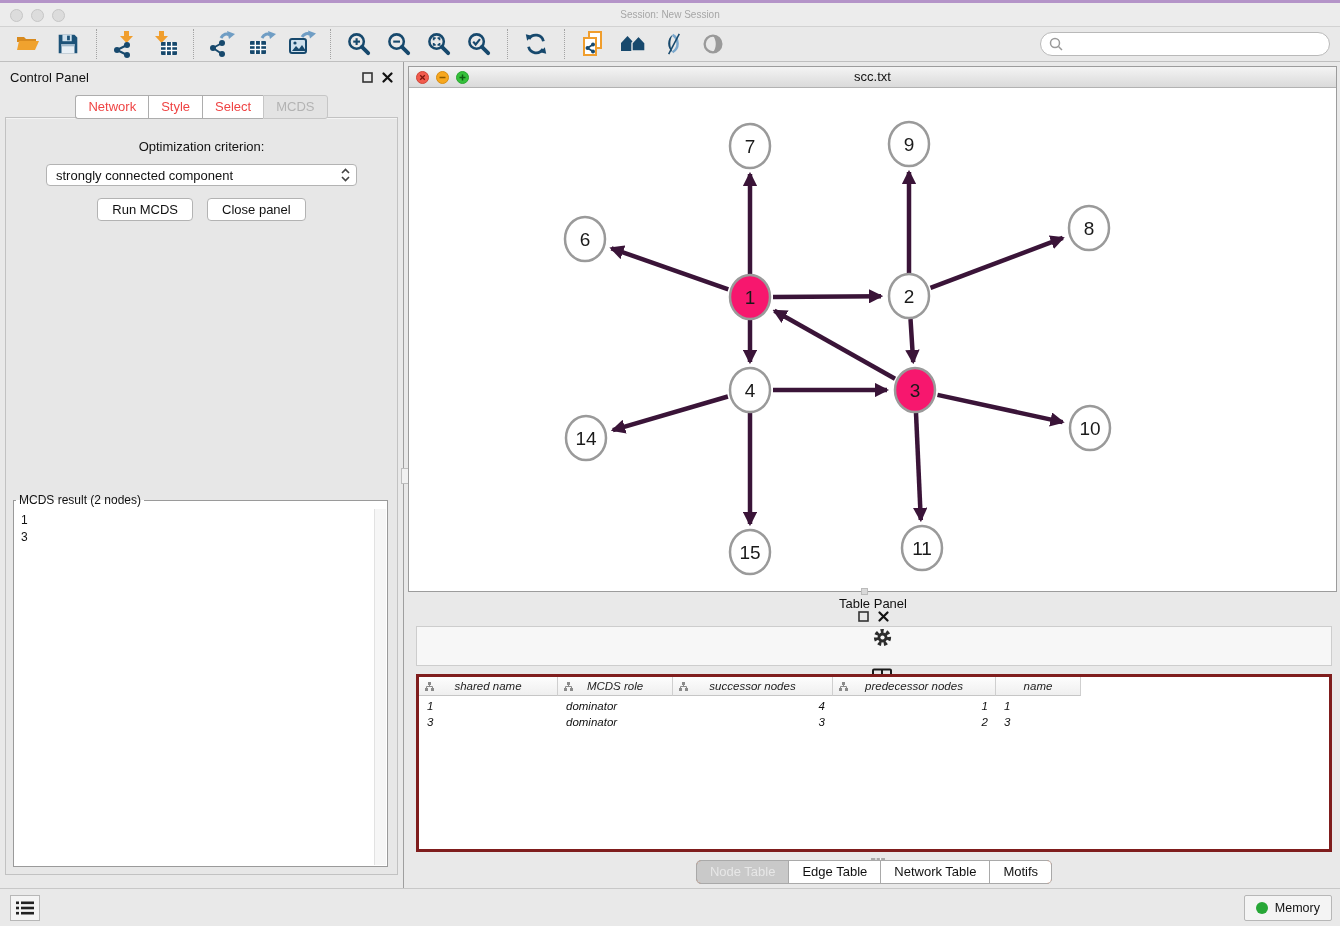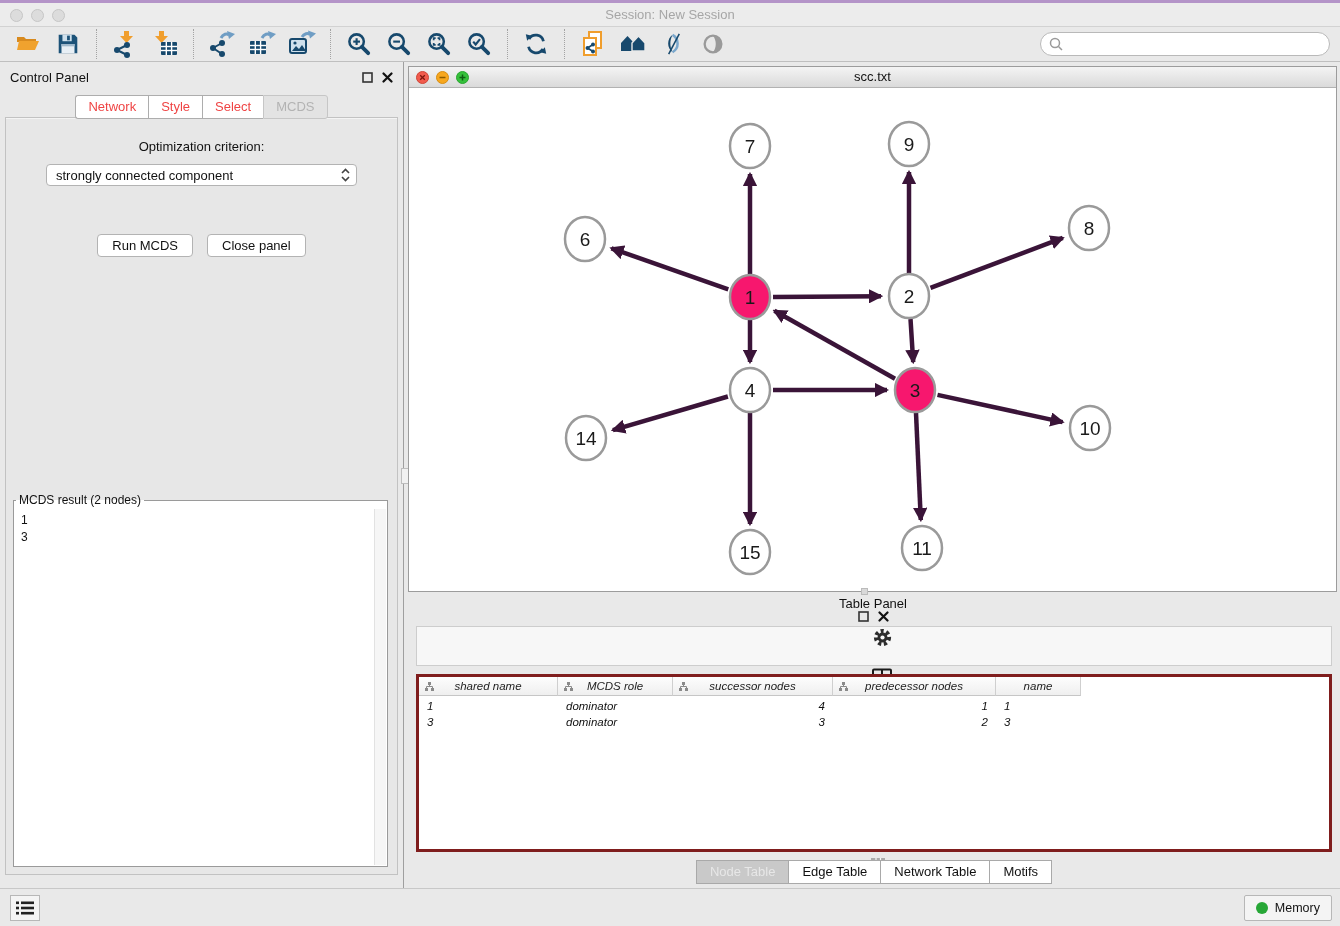--- a/index.html
+++ b/index.html
@@ -5,21 +5,21 @@
   * { margin:0; padding:0; box-sizing:border-box; }
   html,body { width:1340px; height:926px; }
   body { font-family:"Liberation Sans", sans-serif; background:#e9e9e9; }
   .app { position:relative; width:1340px; height:926px; background:#e9e9e9; overflow:hidden; }
 
   
   .titlebar { position:absolute; top:0; left:0; right:0; height:27px; background:#ececec;
               border-top:3px solid #b494c8; border-bottom:1px solid #d2d2d2; }
   .traffic { position:absolute; left:10px; top:6px; display:flex; gap:8px; }
   .traffic span { width:13px; height:13px; border-radius:50%; background:#dcdcdc; border:1px solid #c6c6c6; display:inline-block; }
-  .win-title { text-align:center; line-height:24px; font-size:13px; color:#a6a6a6; }
+  .win-title { text-align:center; line-height:24px; font-size:10px; color:#a6a6a6; }
 
   
   .toolbar { position:absolute; top:27px; left:0; right:0; height:35px; background:#e9e9e9;
              border-bottom:1px solid #bfbfbf; display:flex; align-items:center; padding-left:8px; }
   .tbtn { width:36px; height:32px; display:flex; align-items:center; justify-content:center; margin:0 2px; }
   .tsep { width:0; height:30px; border-left:1px dotted #a3a3a3; margin:0 8px; }
   .search { margin-left:auto; margin-right:10px; width:290px; height:24px; background:#fff;
             border:1px solid #b9b9b9; border-radius:13px; display:flex; align-items:center; padding:0 8px; }
   .search input { border:none; outline:none; flex:1; font-size:13px; background:transparent; font-family:inherit; }
 
@@ -36,21 +36,21 @@
   .cp-tab:last-child { border-right:1px solid #c2c2c2; border-top-right-radius:3px; border-bottom-right-radius:3px; }
   .cp-tab.active { background:#e3e3e3; color:#b3b3b3; border-color:#c6c6c6; }
   .cp-content { position:absolute; left:5px; right:5px; top:55px; bottom:13px; background:#e7e7e7;
                 border:1px solid #c2c2c2; box-shadow:inset 0 1px 0 #f4f4f4; }
   .opt-label { text-align:center; font-size:13px; color:#111; margin-top:21px; }
   .criterion { width:311px; height:22px; margin:10px auto 0 auto; background:#fff; border:1px solid #b3b3b3;
                border-radius:4px; display:flex; align-items:center; padding:0 6px 0 9px; font-size:13px; color:#111; }
   .criterion .val { flex:1; }
   .btn-row { display:flex; justify-content:center; gap:14px; margin-top:12px; }
   .btn { background:#fff; border:1px solid #b3b3b3; border-radius:4px; font-size:13px; color:#111;
-         padding:3px 14px; font-family:inherit; cursor:default;margin-top:36px; }
+         padding:3px 14px; font-family:inherit; cursor:default; }
   .result-box { position:absolute; left:7px; right:9px; top:375px; height:374px;
                 border:1px solid #9a9a9a; background:#fff; }
   .result-box legend { font-size:12px; color:#111; margin-left:2px; padding:0 3px; background:transparent; }
   fieldset.result-box { padding:0; }
   .result-area { position:absolute; left:1px; right:1px; top:2px; bottom:1px; background:#fff; }
   .result-lines { padding:3px 6px; font-size:12px; line-height:17px; color:#111; }
   .vscroll { position:absolute; right:0; top:0; bottom:0; width:12px; background:#f6f6f6; border-left:1px solid #e2e2e2; }
 
   
   .splitter { position:absolute; left:404px; top:62px; width:4px; height:826px; background:#e9e9e9; }
@@ -80,21 +80,21 @@
               border:3px solid #7f1d1d; overflow:hidden;font-style:italic; }
   .thead { display:flex; height:19px; }
   .th { position:relative; display:flex; align-items:center; justify-content:center;
         background:linear-gradient(#fdfdfd,#efefef); border-right:1px solid #cfcfcf; border-bottom:1px solid #c6c6c6;
         font-size:11.5px; color:#222; flex:none; }
   .th .sorticon { position:absolute; left:6px; top:5px; }
   .tr { display:flex; height:16px; align-items:center; }
   .tr:first-of-type { margin-top:2px; }
   .td { font-size:11.5px; color:#111; padding:0 8px; flex:none; overflow:hidden; white-space:nowrap; }
   .tp-tabs { position:absolute; left:0; right:0; bottom:4px; display:flex; justify-content:center; }
-  .seg-group { display:inline-flex; border:1px solid #a9a9a9; border-radius:0; overflow:hidden; background:#c2410c; }
+  .seg-group { display:inline-flex; border:1px solid #a9a9a9; border-radius:5px; overflow:hidden; background:#c2410c; }
   .seg { font-size:13px; color:#111; background:#fff; padding:3px 13px 4px 13px; border-right:1px solid #a9a9a9; cursor:default; }
   .seg:last-child { border-right:none; }
   .seg.active { background:#c9c9c9; color:#e7e7e7; }
 
   
   .statusbar { position:absolute; left:0; right:0; bottom:0; height:38px; background:#e9e9e9; border-top:1px solid #c8c8c8; }
   .sb-left { position:absolute; left:10px; top:6px; width:30px; height:26px; background:#f4f4f4;
              border:1px solid #b7b7b7; display:flex; align-items:center; justify-content:center; }
   .sb-mem { position:absolute; right:8px; top:6px; height:26px; background:#f4f4f4; border:1px solid #b7b7b7;
             border-radius:2px; display:flex; align-items:center; gap:7px; padding:0 11px; font-size:12.5px; color:#111; }

